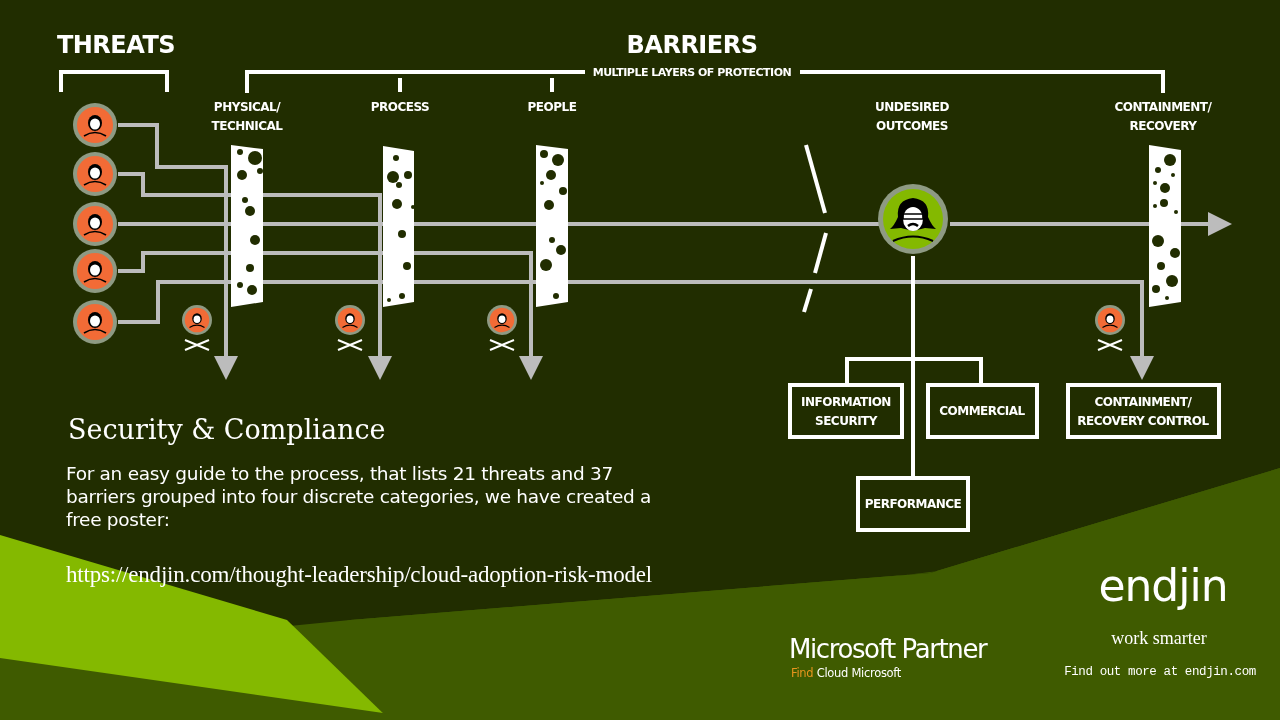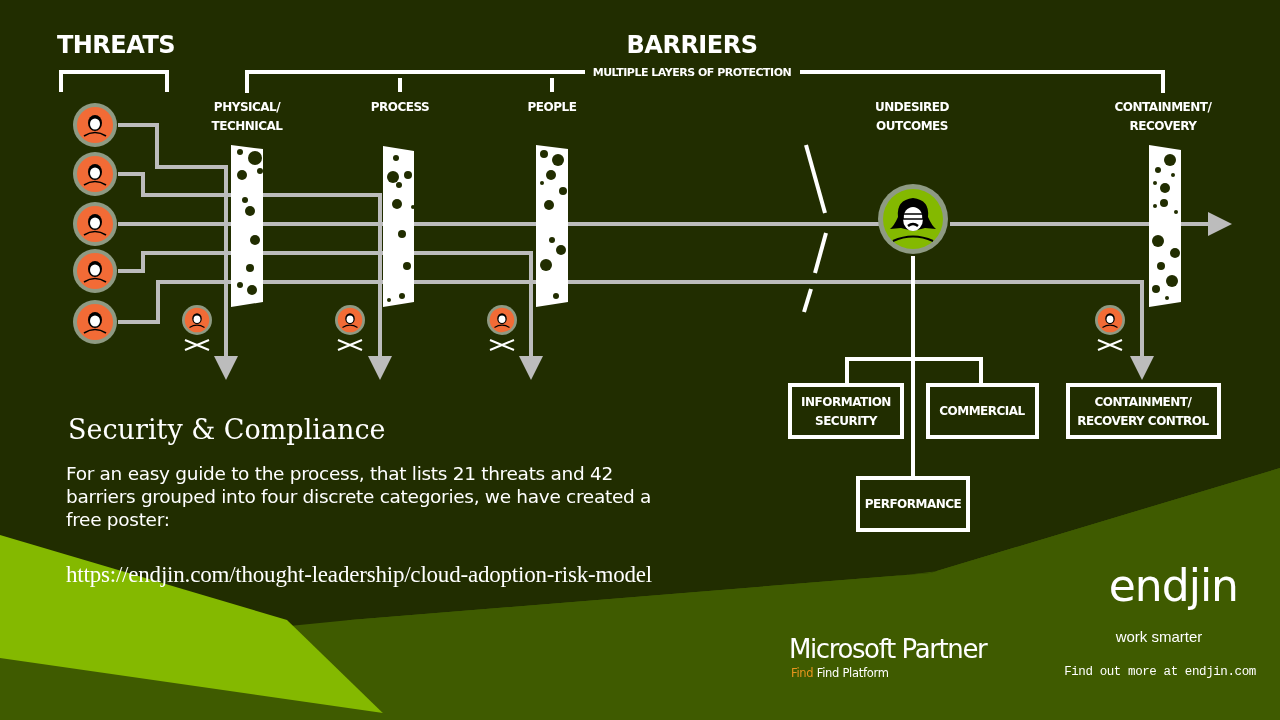--- a/index.html
+++ b/index.html
@@ -11,22 +11,22 @@
   .sub { font-size:11px; }
   .lbl { font-size:12px; }
   .box-lbl { font-size:12px; }
   .txt { position:absolute; color:#fff; }
   #heading { left:68px; top:414px; font-family:"DejaVu Serif", serif; font-size:27px; }
   #body-text { left:66px; top:462px; width:600px; font-family:"DejaVu Sans", sans-serif; font-size:18.5px; line-height:23px; letter-spacing:-0.3px; }
   #url { left:66px; top:562px; font-family:Liberation Serif, serif; font-size:23px; letter-spacing:-0.2px; }
   #ms-partner { left:789px; top:634px; font-family:"DejaVu Sans", sans-serif; font-size:26px; letter-spacing:-1.4px; }
   #ms-sub { left:791px; top:666px; font-family:"DejaVu Sans", sans-serif; font-size:11.5px; letter-spacing:-0.3px; }
   #ms-sub .gold { color:#e8951d; }
-  #endjin-logo { left:1088px; top:560px; width:150px; text-align:right; font-family:"DejaVu Sans", sans-serif; font-size:44px; letter-spacing:-1px; }
-  #endjin-tag { left:1088px; top:628px; width:142px; text-align:center; font-family:Liberation Sans, sans-serif; font-size:15px; }
+  #endjin-logo { left:1088px; top:560px; width:150px; text-align:center; font-family:"DejaVu Sans", sans-serif; font-size:44px; letter-spacing:-1px; }
+  #endjin-tag { left:1088px; top:628px; width:142px; text-align:center; font-family:Liberation Serif, serif; font-size:18px; }
   #endjin-find { left:1060px; top:665px; width:200px; text-align:center; font-family:Liberation Mono, monospace; font-size:12.5px; letter-spacing:-0.4px; }
 </style>
 </head>
 <body>
 
 <svg id="bg" viewBox="0 0 1280 720">
   <rect width="1280" height="720" fill="#212d00"></rect>
   <polygon points="0,720 0,660 200,660 1280,530 1280,468 930,573 350,620 0,720" fill="#3f5b00"></polygon>
   <polygon points="350,620 930,573 1280,468 1280,720 0,720 0,655" fill="#3f5b00"></polygon>
   <polygon points="0,535 287,620 390,720 0,720" fill="#84b900"></polygon>
@@ -239,21 +239,21 @@
     <text class="cond box-lbl" x="913" y="508">PERFORMANCE</text>
   </g>
   <g>
     <rect x="1068" y="385" width="151" height="52" fill="#212d00" stroke="#fff" stroke-width="4"></rect>
     <text class="cond box-lbl" x="1143" y="406">CONTAINMENT/</text>
     <text class="cond box-lbl" x="1143" y="425">RECOVERY CONTROL</text>
   </g>
 </svg>
 
 <div class="txt" id="heading">Security &amp; Compliance</div>
-<div class="txt" id="body-text">For an easy guide to the process, that lists 21 threats and 42 barriers grouped into four discrete categories, we have created a free poster:</div>
+<div class="txt" id="body-text">For an easy guide to the process, that lists 21 threats and 37 barriers grouped into four discrete categories, we have created a free poster:</div>
 <div class="txt" id="url">https://endjin.com/thought-leadership/cloud-adoption-risk-model</div>
 
 <div class="txt" id="ms-partner">Microsoft Partner</div>
-<div class="txt" id="ms-sub"><span class="gold">Find</span> <span>Find Platform</span></div>
+<div class="txt" id="ms-sub"><span class="gold">Find</span> <span>Cloud Microsoft</span></div>
 
 <div class="txt" id="endjin-logo">endjin</div>
 <div class="txt" id="endjin-tag">work smarter</div>
 <div class="txt" id="endjin-find">Find out more at endjin.com</div>
 
 </body></html>

